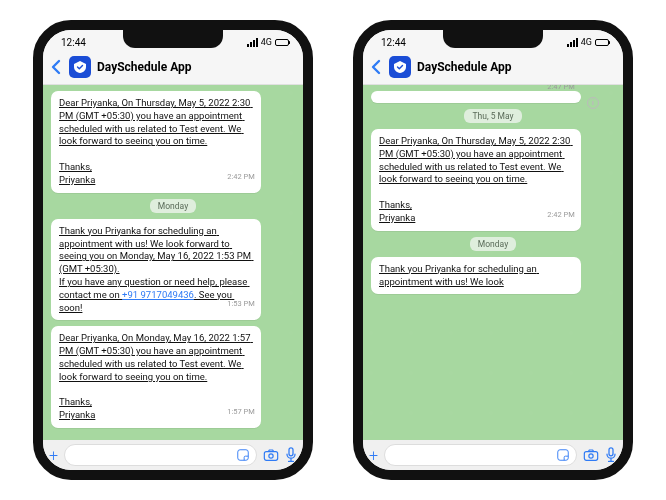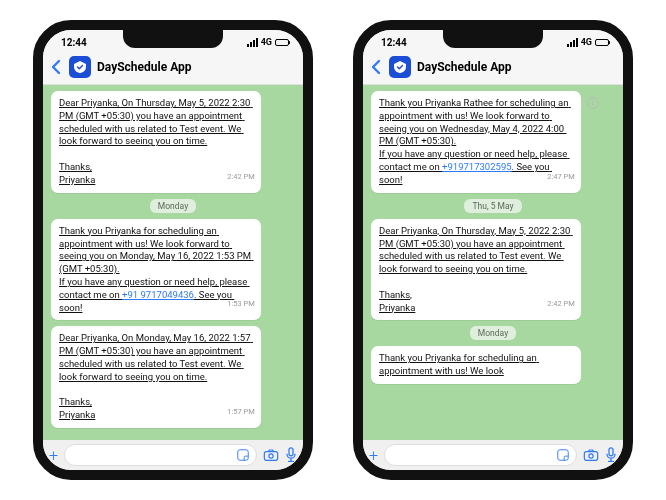--- a/index.html
+++ b/index.html
@@ -35,21 +35,21 @@
     border-bottom-right-radius: 12px;
     z-index: 10;
   }
   .statusbar {
     height: 22px;
     display: flex;
     align-items: center;
     justify-content: space-between;
     padding: 2px 14px 0 18px;
     font-size: 10px;
-    font-weight: 700;
+    font-weight: 400;
     background: #f6f6f6;
   }
   .statusbar .right { display: flex; gap: 3px; align-items: center; font-size:9px;justify-content:space-between;}
   .signal { display:inline-flex; gap:1px; align-items:flex-end;}
   .signal i { width:2px; background:#000; display:inline-block;}
   .signal i:nth-child(1){height:3px;} .signal i:nth-child(2){height:5px;}
   .signal i:nth-child(3){height:7px;} .signal i:nth-child(4){height:9px;}
   .battery { width:14px;height:7px;border:1px solid #000;border-radius:2px;position:relative;}
   .battery:after{content:"";position:absolute;right:-2px;top:1.5px;width:1px;height:3px;background:#000;border-radius:1px;}
   .battery .fill{background:#000;width:70%;height:100%;}
@@ -261,22 +261,20 @@
     <span class="avatar">
       <svg width="14" height="14" viewBox="0 0 14 14">
           <path d="M7 1 L13 4 V7c0 3-2.5 5.5-6 6C3.5 12.5 1 10 1 7V4z" fill="#fff"></path>
           <path d="M4.5 7 L6.3 8.8 L9.5 5.5" stroke="#1b4dd6" stroke-width="1.4" fill="none" stroke-linecap="round" stroke-linejoin="round"></path>
         </svg>
     </span>
     <span class="app-name">DaySchedule App</span>
   </div>
   <div class="chat" id="chat-1">
       <div class="bubble has-info">
-        <div class="body">Thank you Priyanka Rathee for scheduling an appointment with us! We look forward to seeing you on Wednesday, May 4, 2022 4:00 PM (GMT +05:30).
-If you have any question or need help, please contact me on <span class="link">+919717302595</span>. See you soon!</div>
         <span class="time">2:47 PM</span>
         <span class="info-icon">i</span>
       </div>
       <div class="daychip">Thu, 5 May</div>
       <div class="bubble">
         <div class="body">Dear Priyanka, On Thursday, May 5, 2022 2:30 PM (GMT +05:30) you have an appointment scheduled with us related to Test event. We look forward to seeing you on time.
 
 Thanks,
 Priyanka</div>
         <span class="time">2:42 PM</span>

